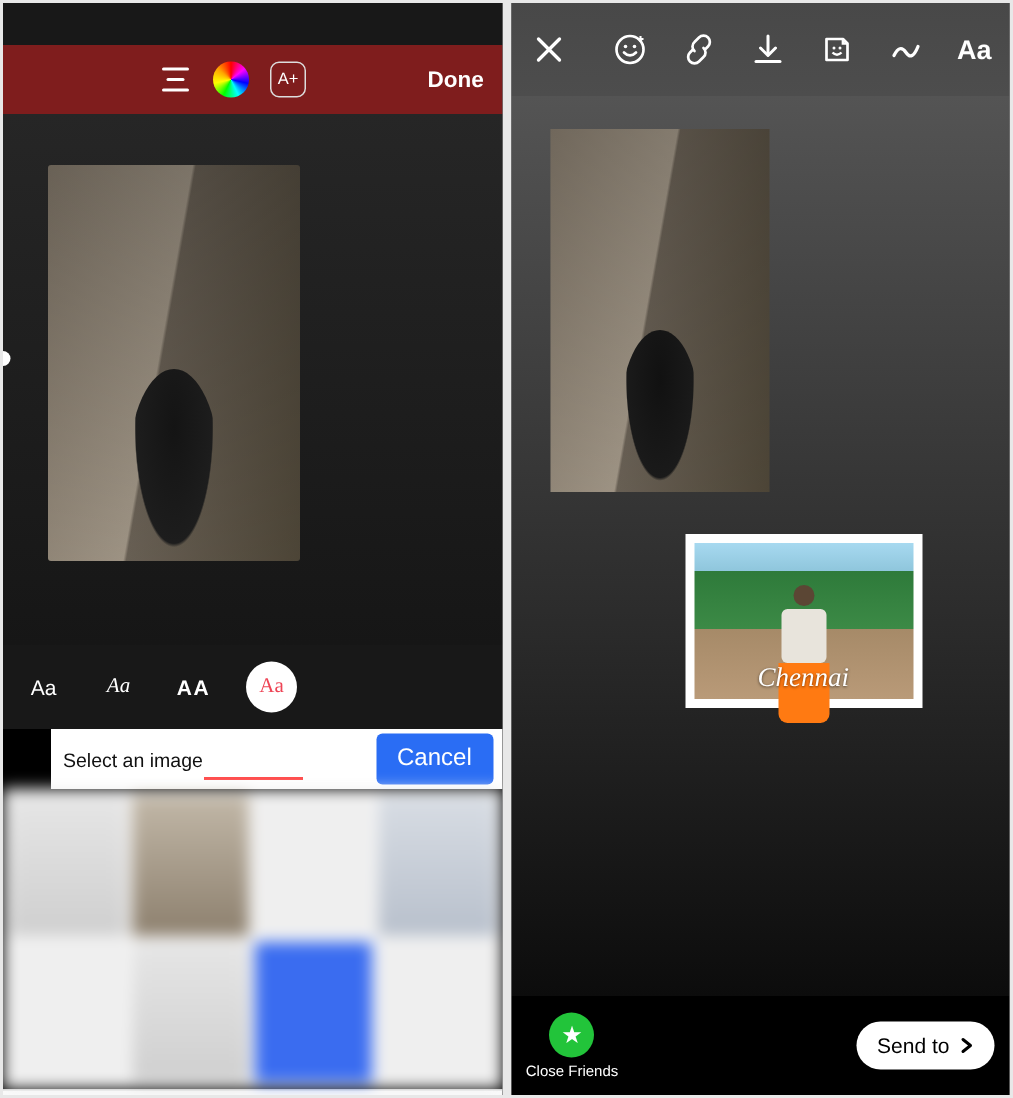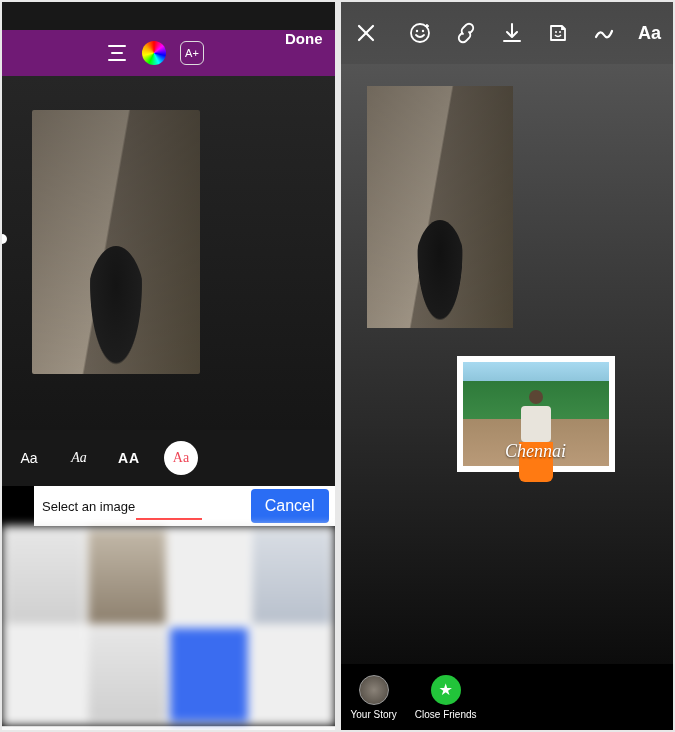--- a/index.html
+++ b/index.html
@@ -20,22 +20,23 @@
     overflow: hidden;
   }
 
   
   .l-top {
     height: 28px;
     background: #181818;
   }
   .l-toolbar {
     height: 46px;
-    background: #701a75;
+    background: #7f1d1d;
     display: flex;
+    align-items: center;
     justify-content: space-between;
     padding: 0 12px 0 104px;
     gap: 12px;
   }
   .l-toolbar .left-group { display: flex; align-items: center; gap: 14px; }
   .color-circle {
     width: 24px; height: 24px; border-radius: 50%;
     background: conic-gradient(red, magenta, blue, cyan, lime, yellow, orange, red);
   }
   .done { color: #fff; font-weight: 600; font-size: 15px; }
@@ -311,22 +312,24 @@
             <div class="lungi"></div>
         </div>
         <span class="r-caption">Chennai</span>
       </div>
     </div>
   </div>
 
   <div class="r-bottom">
     <div class="dest">
       <div class="dest-item">
-        <span class="dest-circle dc-story"></span>
-        <span>Your Story</span>
-      </div>
-      <div class="dest-item">
         <span class="dest-circle dc-cf">★</span>
         <span>Close Friends</span>
       </div>
     </div>
+    <div class="sendto">
+      <span>Send to</span>
+      <svg width="14" height="14" viewBox="0 0 14 14">
+          <polyline points="5,3 10,7 5,11" fill="none" stroke="#000" stroke-width="2" stroke-linecap="round" stroke-linejoin="round"></polyline>
+        </svg>
+    </div>
   </div>
 </div>
 
 </body></html>

